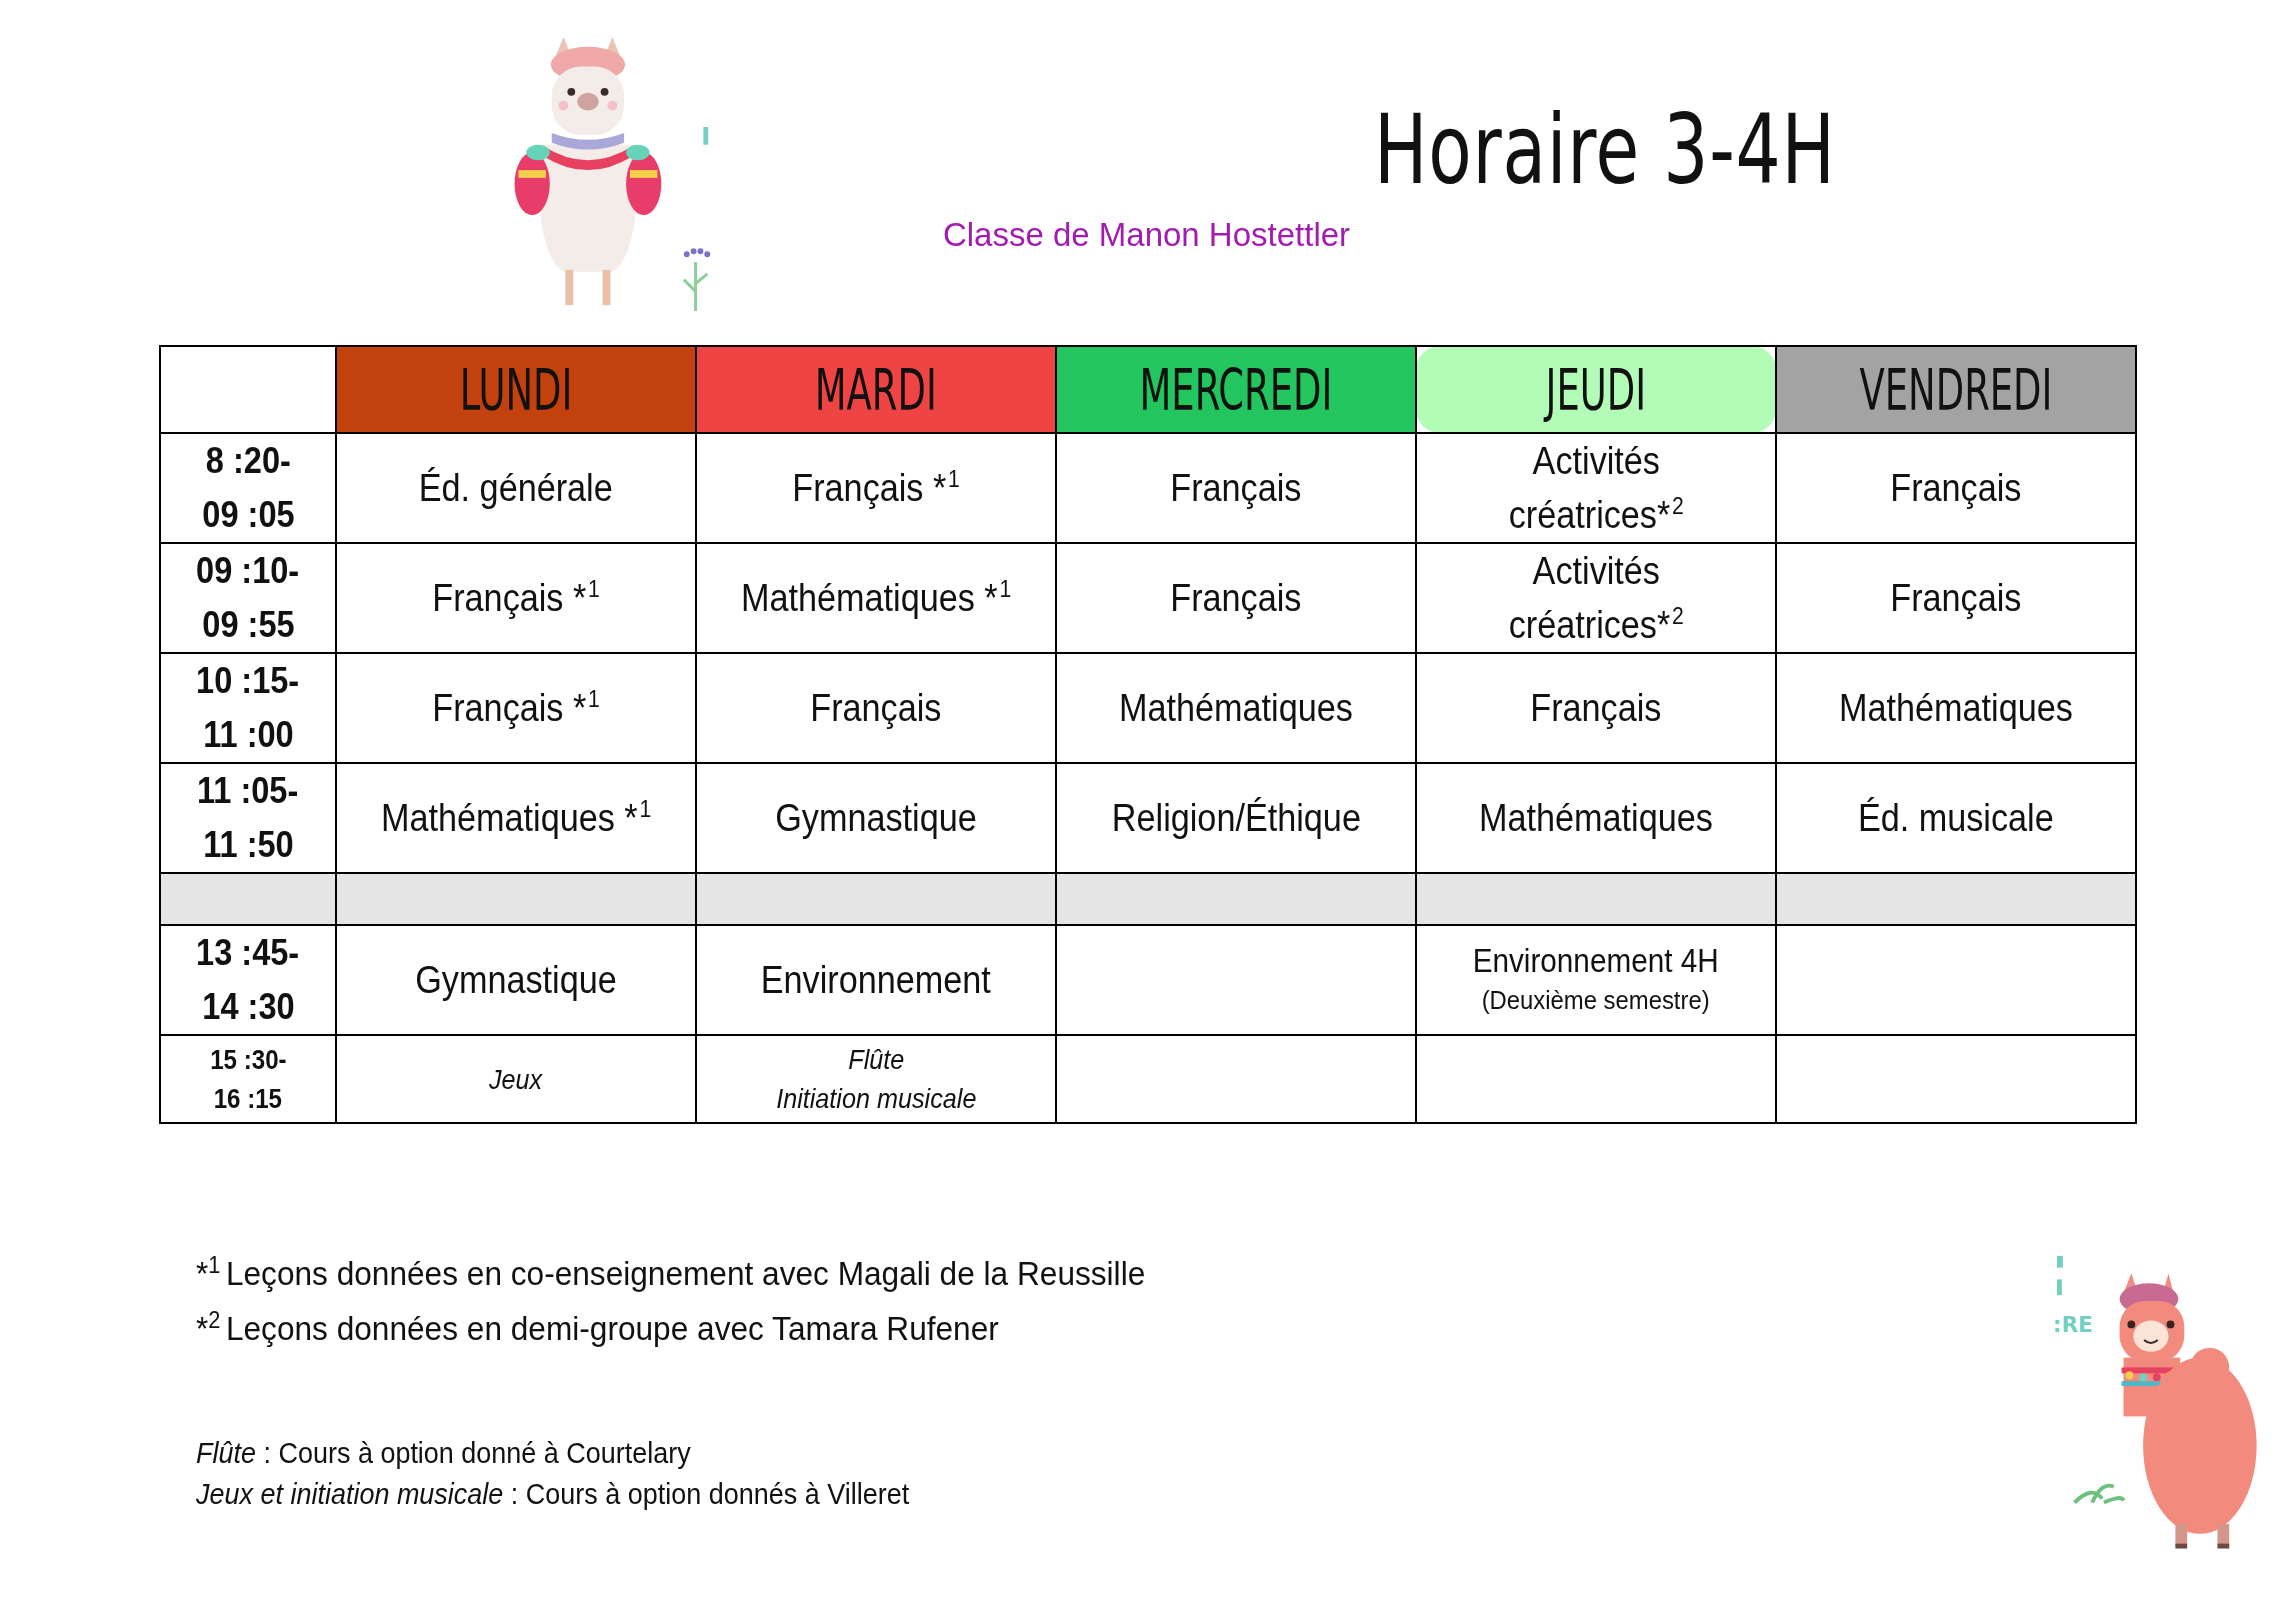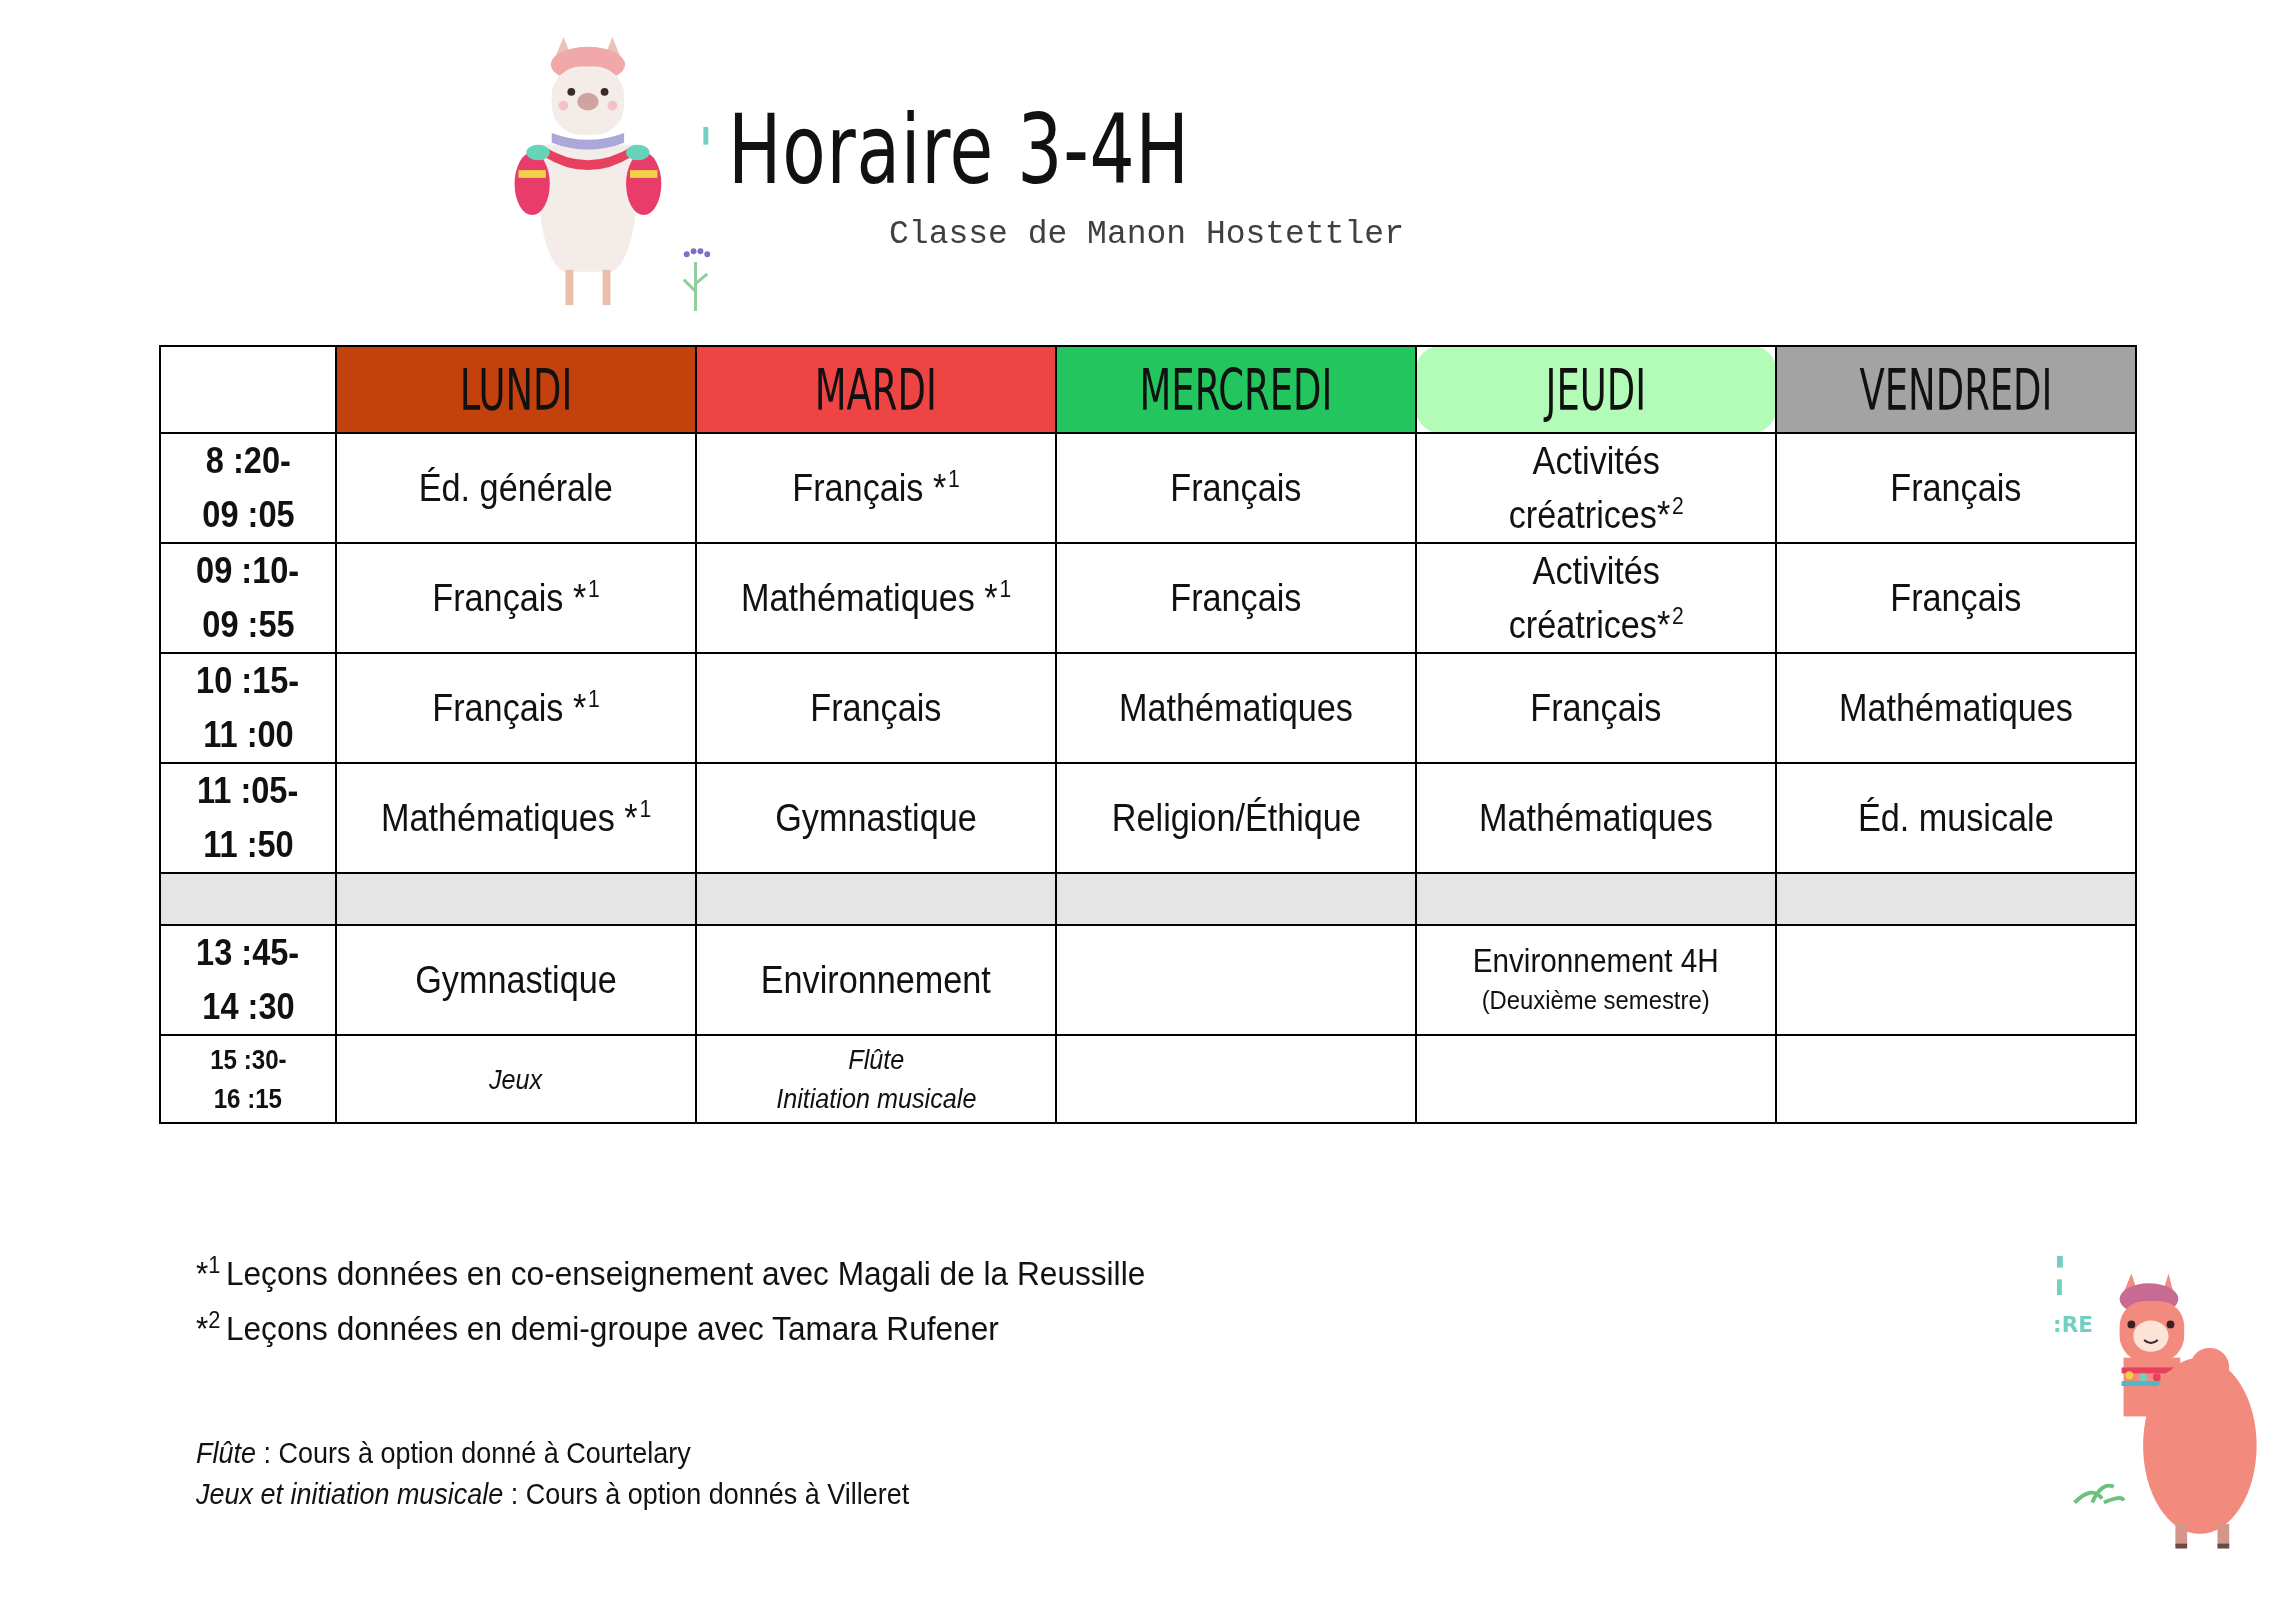--- a/index.html
+++ b/index.html
@@ -1,24 +1,24 @@
 <!DOCTYPE html>
 <html><head>
 <meta charset="utf-8">
 <style>
   html, body { margin: 0; padding: 0; background: #ffffff; }
   body { width: 2293px; height: 1621px; position: relative; overflow: hidden;
          font-family: "Liberation Sans", "DejaVu Sans", sans-serif; color: #111; }
 
-  .title { position: absolute; left: 0; width: 1917px; top: 96px; text-align: center;
+  .title { position: absolute; left: 0; width: 1917px; top: 96px; text-align: right;
            font-family: "DejaVu Sans", sans-serif; font-size: 96px; line-height: 108px;
            font-weight: normal; letter-spacing: 1px; }
   .title span { display: inline-block; transform: scaleX(0.74); transform-origin: center; }
   .subtitle { position: absolute; left: 0; width: 2293px; top: 214px; text-align: center;
-              font-family: Liberation Mono, monospace; font-size: 33px; line-height: 41px; color: #404040; }
+              font-family: Liberation Sans, sans-serif; font-size: 33px; line-height: 41px; color: #a21caf; }
 
   table.sched { position: absolute; left: 159px; top: 345px; width: 1977px;
                 border-collapse: collapse; table-layout: fixed; }
   table.sched td, table.sched th { border: 2.9px solid #000; padding: 0; text-align: center;
                 vertical-align: middle; overflow: hidden; }
   col.c0 { width: 176px; }
   col.cd { width: 360px; }
 
   th.day { height: 85px; font-family: "DejaVu Sans Condensed", "DejaVu Sans", sans-serif;
            font-weight: normal; font-size: 57px; letter-spacing: 0px; }

